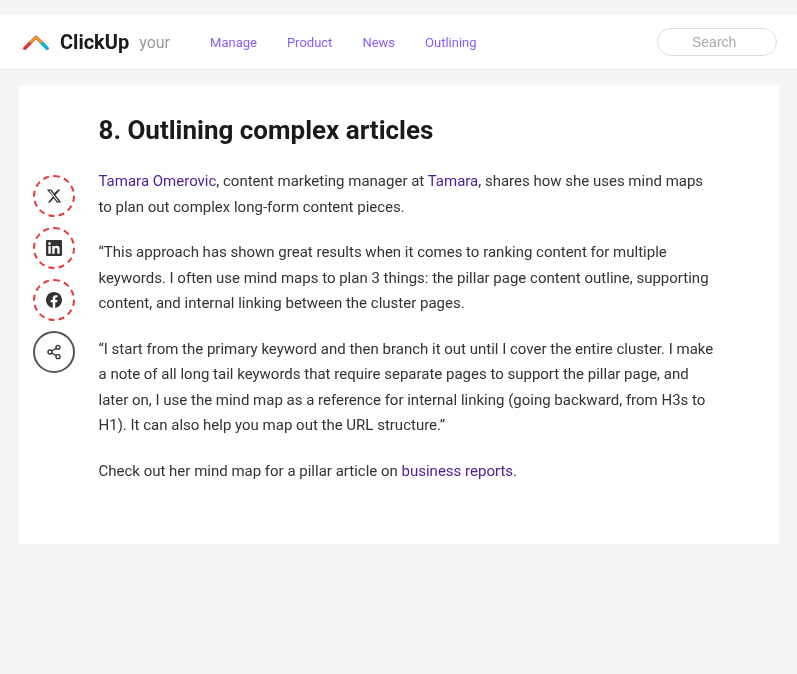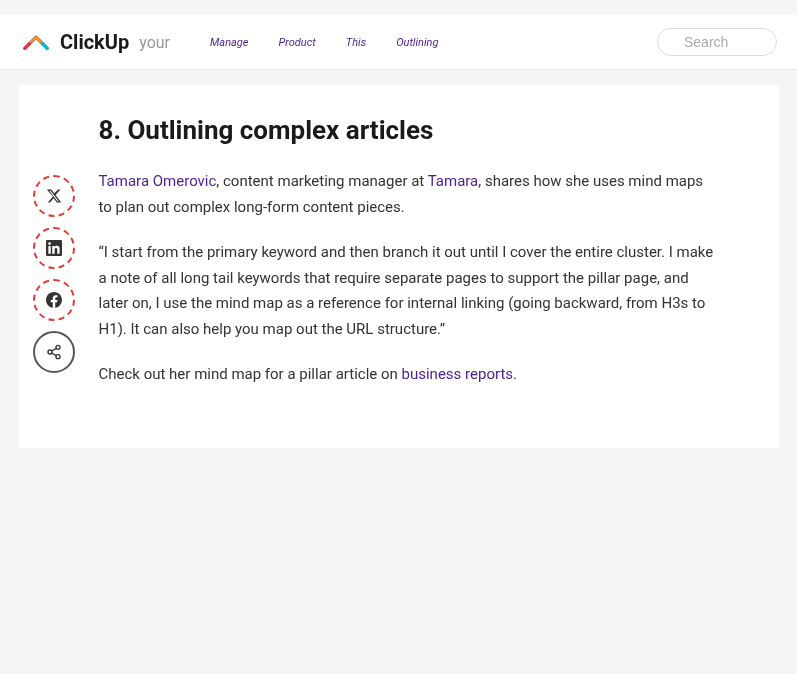--- a/index.html
+++ b/index.html
@@ -54,37 +54,36 @@
     }
 
     nav {
       display: flex;
       align-items: center;
       gap: 30px;
       flex: 1;
     }
 
     .nav-link {
-      font-size: 11px;
-      color: #4c1d95;
+      font-size: 13px;
+      color: #8b5cf6;
       text-decoration: none;
       cursor: pointer;
       padding: 4px 0;
-      font-style: italic;
     }
 
     .search-box {
       display: flex;
       align-items: center;
       border: 1px solid #ddd;
       border-radius: 20px;
       padding: 5px 14px;
       background: #fff;
       width: 120px;
-      gap: 12px;
+      gap: 20px;
     }
 
     .search-input {
       border: none;
       outline: none;
       font-size: 14px;
       color: #666;
       width: 80px;
       background: transparent;
     }
@@ -172,21 +171,21 @@
       <path d="M28 22 L34 28" stroke="#00bcd4" stroke-width="4" stroke-linecap="round" fill="none"></path>
       <path d="M14 20 L20 14 L26 20" stroke="#ff9800" stroke-width="3" stroke-linecap="round" stroke-linejoin="round" fill="none"></path>
     </svg>
     <span class="logo-text">ClickUp</span>
     <span class="logo-blog">your</span>
   </div>
 
   <nav>
     <a class="nav-link" href="#">Manage</a>
     <a class="nav-link" href="#">Product</a>
-    <a class="nav-link" href="#">This</a>
+    <a class="nav-link" href="#">News</a>
     <a class="nav-link" href="#">Outlining</a>
   </nav>
 
   <div class="search-box">
     <svg width="13" height="13" viewBox="0 0 13 13" fill="none" xmlns="http://www.w3.org/2000/svg">
       <circle cx="5.5" cy="5.5" r="4.5" stroke="#aaa" stroke-width="1.5"></circle>
       <line x1="9" y1="9" x2="12.5" y2="12.5" stroke="#aaa" stroke-width="1.5" stroke-linecap="round"></line>
     </svg>
     <input type="text" class="search-input" placeholder="Search" style="">
   </div>
@@ -224,20 +223,21 @@
 
     <h2 class="article-heading">8. Outlining complex articles</h2>
 
     <div class="article-body">
 
 
       <p>
         <a class="article-link" href="#">Tamara Omerovic</a><span>, content marketing manager at </span><a class="article-link" href="#">Tamara</a><span>, shares how she uses mind maps to plan out complex long-form content pieces.</span>
       </p>
 
+      <p>“This approach has shown great results when it comes to ranking content for multiple keywords. I often use mind maps to plan 3 things: the pillar page content outline, supporting content, and internal linking between the cluster pages.</p>
 
       <p>“I start from the primary keyword and then branch it out until I cover the entire cluster. I make a note of all long tail keywords that require separate pages to support the pillar page, and later on, I use the mind map as a reference for internal linking (going backward, from H3s to H1). It can also help you map out the URL structure.”</p>
 
       <p>
         <span>Check out her mind map for a pillar article on </span><a class="article-link" href="#">business reports</a><span>.</span>
       </p>
 
     </div>
   </div>
 </main>

